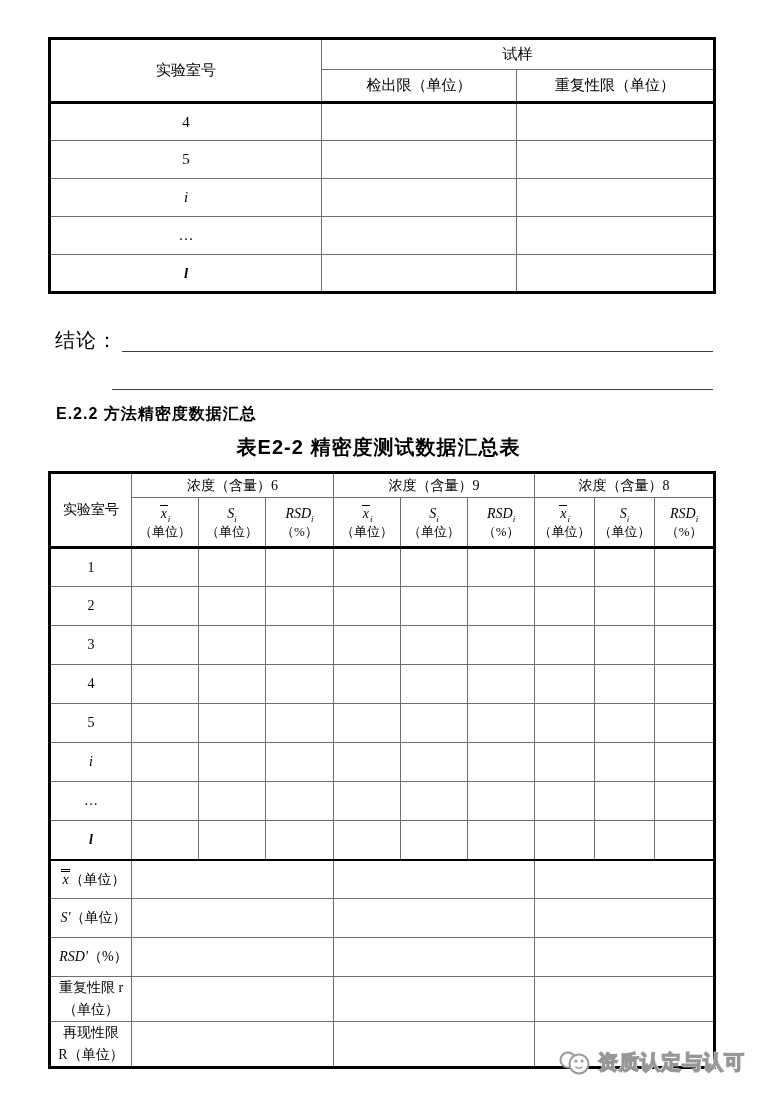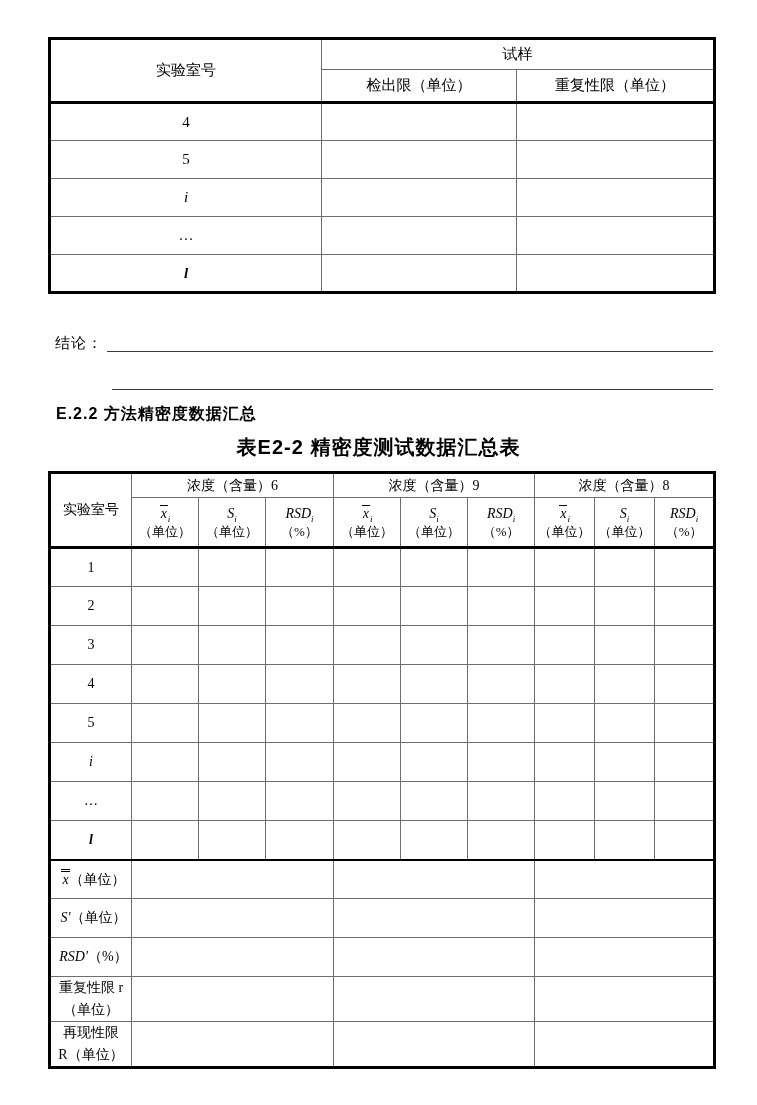--- a/index.html
+++ b/index.html
@@ -17,21 +17,21 @@
   .t1{position:absolute;left:48px;top:37px;width:665px;border:3px solid #000;}
   .t1 tr.h1{height:31px;}
   .t1 tr.h2{height:33px;}
   .t1 tbody tr{height:38px;}
   .t1 tbody tr:first-child td{border-top:3px solid #000;}
   .t1 th,.t1 td{font-size:15px;}
 
   
   .conclusion{position:absolute;left:55px;top:326px;width:658px;}
   .c-line1{display:flex;align-items:flex-end;height:26px;}
-  .c-label{font-size:15px;letter-spacing:1px;white-space:nowrap;line-height:1.2;}
+  .c-label{font-size:20px;letter-spacing:1px;white-space:nowrap;line-height:1.2;}
   .c-fill{flex:1;border-bottom:1px solid #3c3c3c;height:100%;margin-left:4px;}
   .c-line2{margin-left:57px;height:37px;border-bottom:1px solid #3c3c3c;}
 
   
   .section{position:absolute;left:48px;top:396px;margin:8px;
     font-family:"Liberation Sans","DejaVu Sans",sans-serif;
     font-size:16px;font-weight:bold;letter-spacing:1px;}
   .t2-title{position:absolute;left:0;top:434px;width:757px;text-align:center;
     font-family:"Liberation Sans","DejaVu Sans",sans-serif;
     font-size:20px;font-weight:bold;letter-spacing:1px;}
@@ -325,14 +325,24 @@
           <div>再现性限</div>
           <div>R（单位）</div>
         </td>
         <td colspan="3"></td>
         <td colspan="3"></td>
         <td colspan="3"></td>
       </tr>
     </tbody>
   </table>
 
+  <div class="watermark">
+    <svg class="wm-icon" viewBox="0 0 36 28" xmlns="http://www.w3.org/2000/svg">
+      <circle cx="11" cy="12" r="7.5" fill="#fdfdfd" stroke="#9a9a9a" stroke-width="2"></circle>
+      <circle cx="22" cy="16" r="9.5" fill="#fdfdfd" stroke="#9a9a9a" stroke-width="2"></circle>
+      <circle cx="19" cy="13" r="1.6" fill="#9a9a9a"></circle>
+      <circle cx="25" cy="13" r="1.6" fill="#9a9a9a"></circle>
+      <path d="M19 19 q3 2.4 6 0" fill="none" stroke="#9a9a9a" stroke-width="1.6" stroke-linecap="round"></path>
+    </svg>
+    <span class="wm-text">资质认定与认可</span>
+  </div>
 
 </div>
 
 </body></html>

